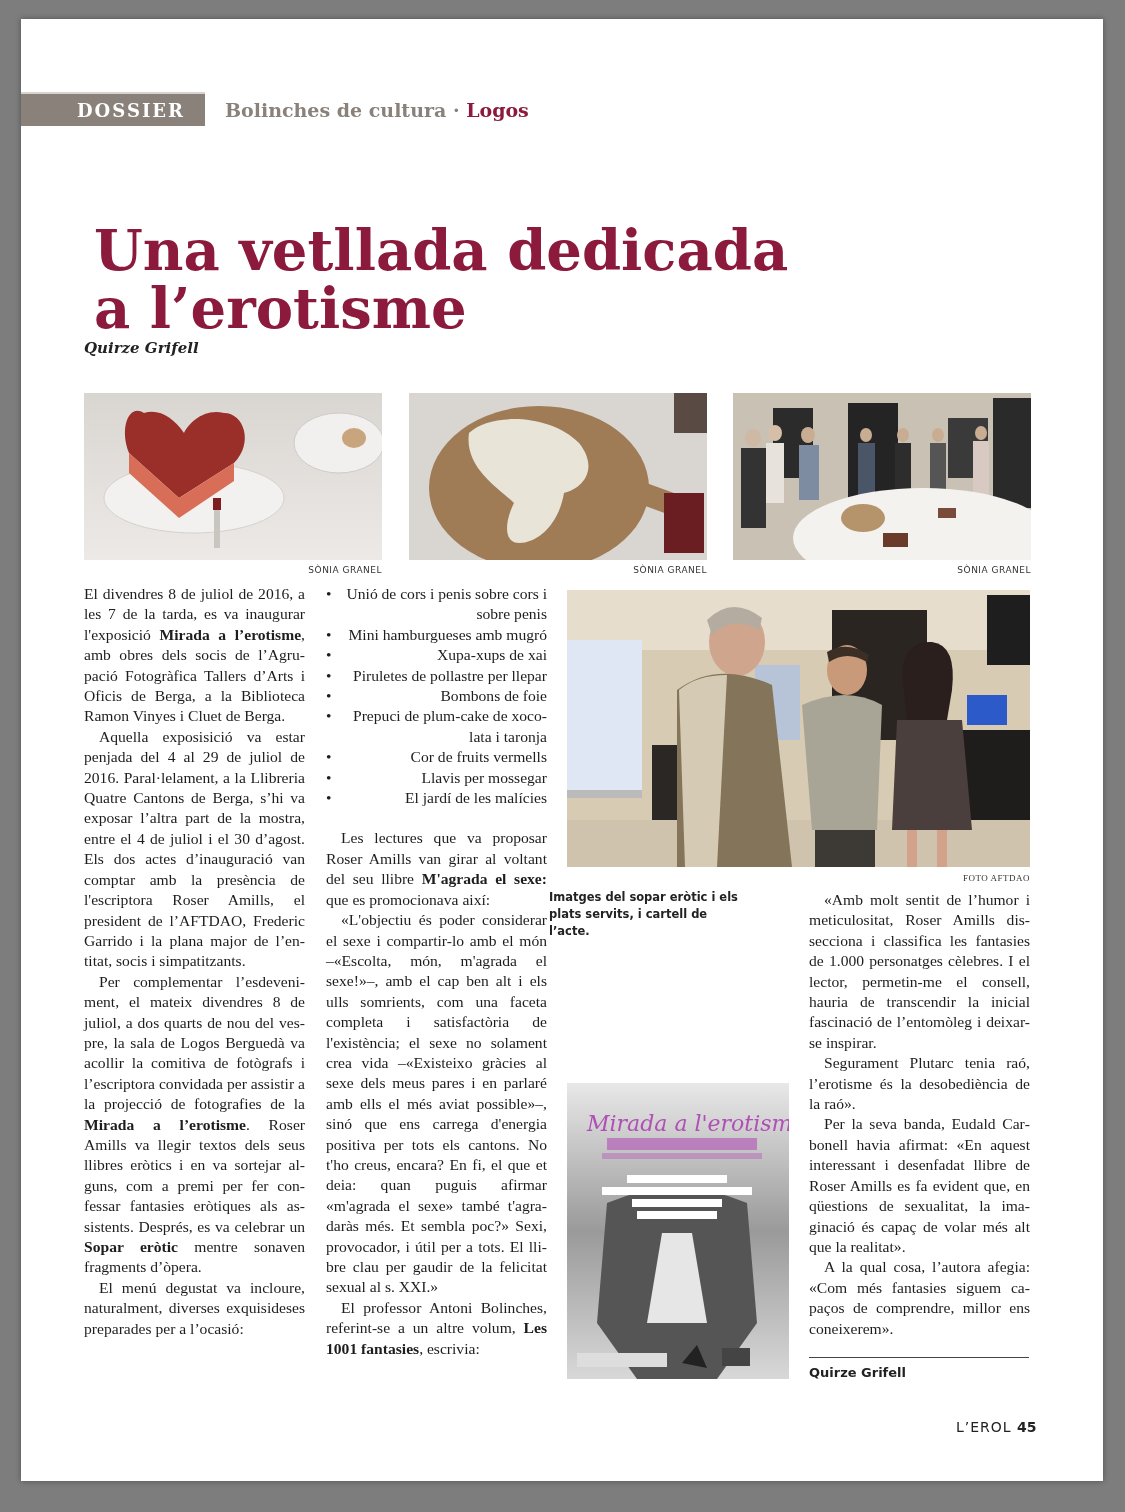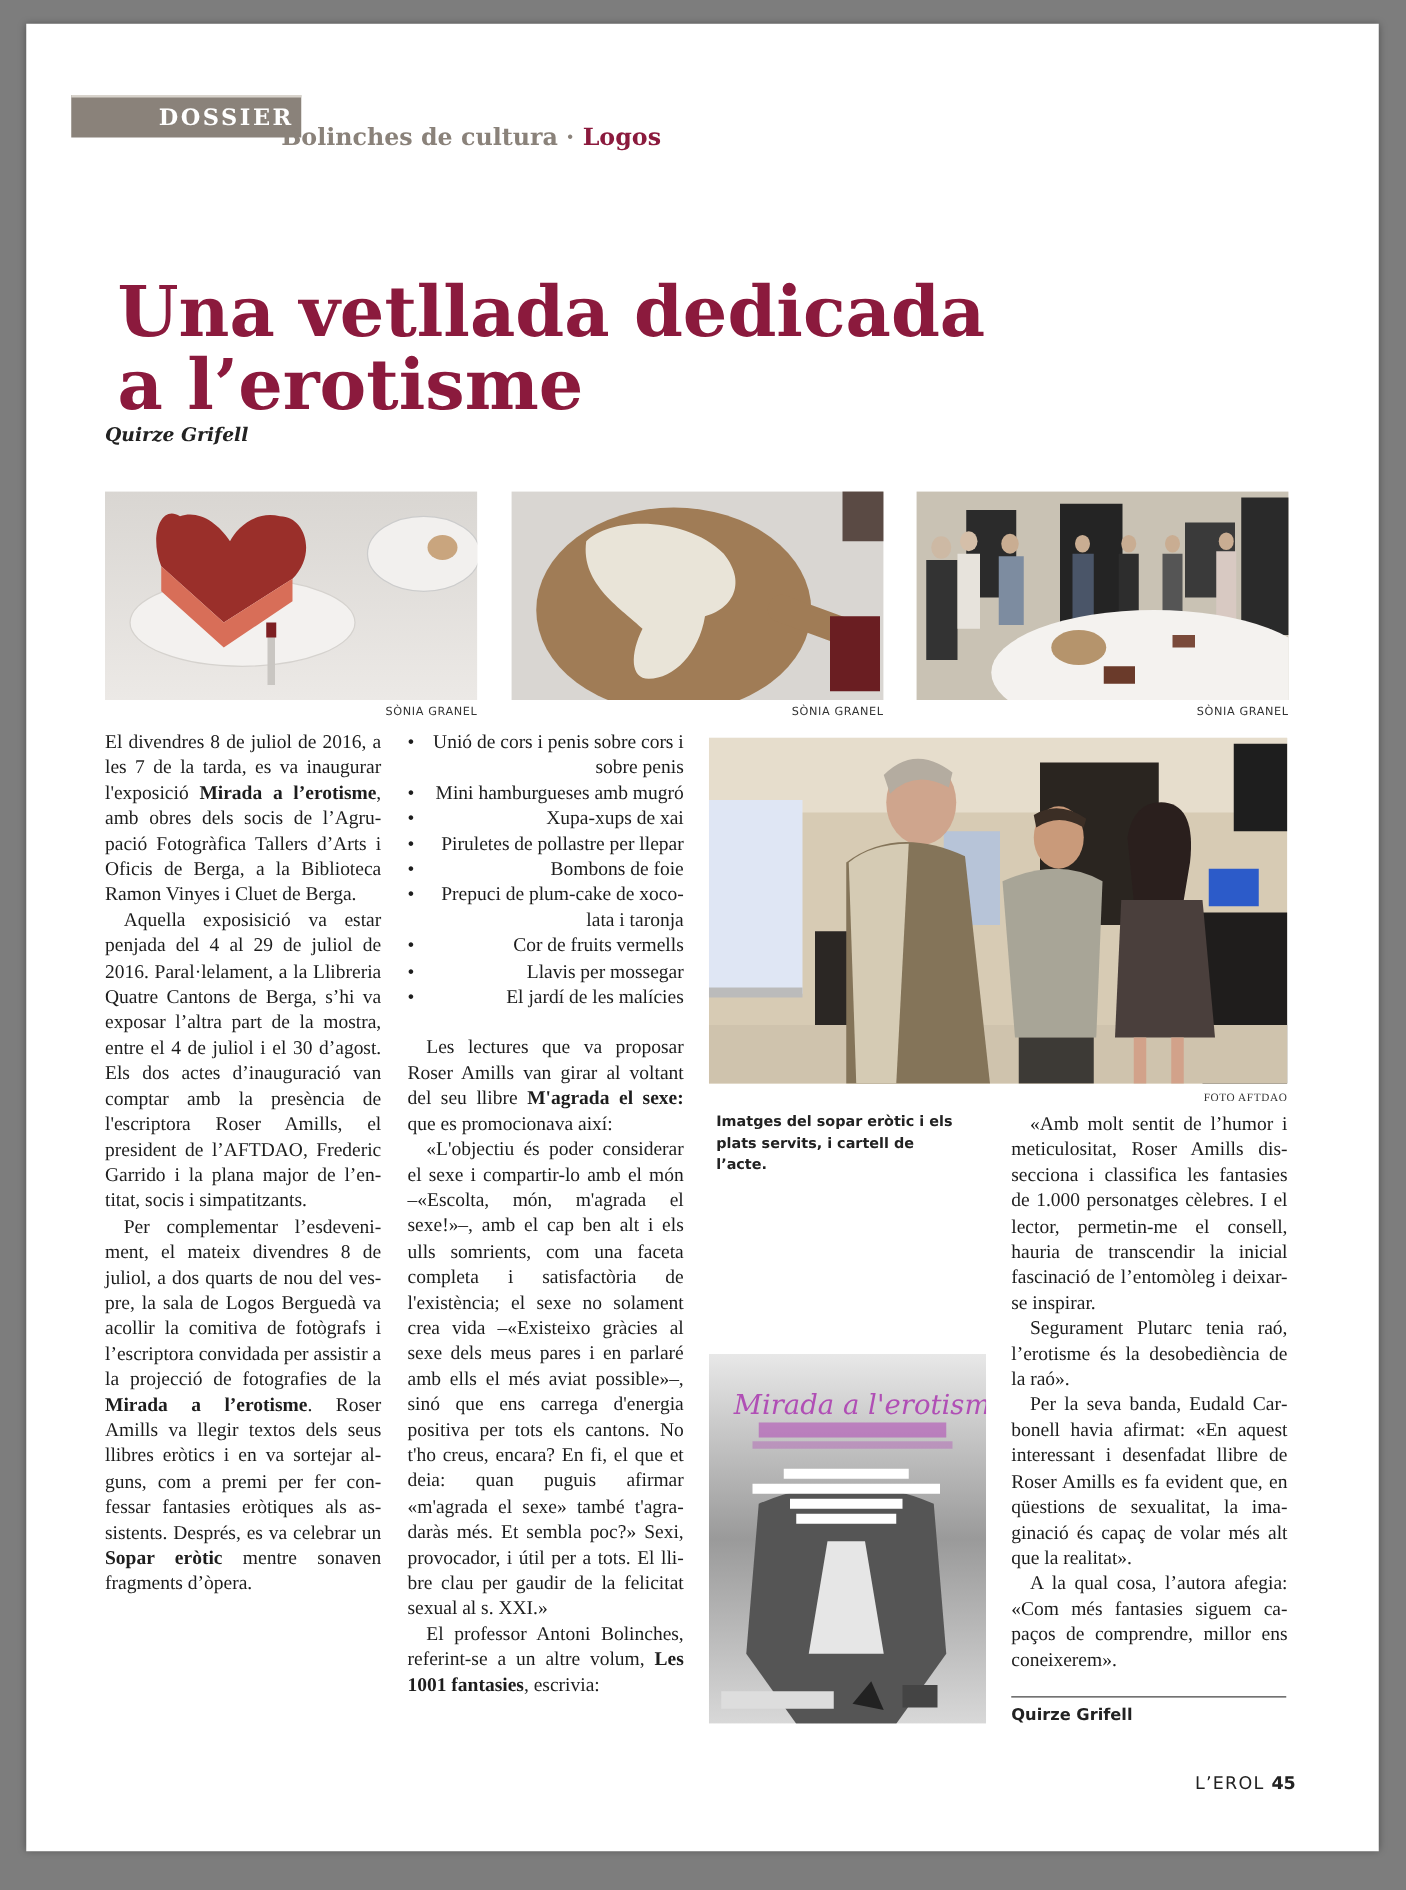--- a/index.html
+++ b/index.html
@@ -1,32 +1,32 @@
 <!DOCTYPE html>
 <html><head>
 <meta charset="utf-8">
 <style>
   html, body { margin:0; padding:0; }
   body { width:1125px; height:1512px; background:#7d7d7d; position:relative; overflow:hidden; font-family:"Liberation Serif", serif; }
   .page { position:absolute; left:21px; top:19px; width:1082px; height:1462px; background:#ffffff; box-shadow:0 0 6px rgba(0,0,0,0.35); }
-  .dossier-tag { position:absolute; left:0; top:57px; width:184px; height:34px; background:#8a827a; color:#fff; font-family:"DejaVu Serif", serif; font-weight:bold; font-size:18px; letter-spacing:2px; text-align:right; box-sizing:border-box; padding-right:6px; line-height:34px; border-top:2px solid #d8d3cc;margin-left:36px; }
+  .dossier-tag { position:absolute; left:0; top:73px; width:184px; height:34px; background:#8a827a; color:#fff; font-family:"DejaVu Serif", serif; font-weight:bold; font-size:18px; letter-spacing:2px; text-align:right; box-sizing:border-box; padding-right:20px; line-height:34px; border-top:2px solid #d8d3cc; }
   .section-title { position:absolute; left:204px; top:76px; font-family:"DejaVu Serif", serif; font-weight:bold; font-size:19px; color:#8a827a; line-height:30px; }
   .section-title .accent { color:#8b1a3d; }
   .headline { position:absolute; left:57px; top:186px; margin:16px; font-family:"DejaVu Serif", serif; font-weight:bold; font-size:56px; line-height:58px; color:#8b1a3d; letter-spacing:0px; }
   .byline { position:absolute; left:63px; top:320px; font-family:"DejaVu Serif", serif; font-style:italic; font-weight:bold; font-size:15px; color:#222; }
   .photo { position:absolute; overflow:hidden; }
   .credit { position:absolute; font-family:"DejaVu Sans", sans-serif; font-size:9px; letter-spacing:0.5px; color:#333; text-align:right; }
   .col { position:absolute; font-size:15.6px; line-height:20.4px; color:#1d1d1d; text-align:justify; hyphens:manual; }
   .col p { margin:0; text-indent:15px; }
   .col p.noindent { text-indent:0; }
   .col ul { margin:0; padding:0; list-style:none; }
   .col li { position:relative; padding-left:14px; text-align:right; }
   .col li::before { content:"•"; position:absolute; left:0; top:0; }
   .gap { height:20px; }
-  .caption { position:absolute; left:552px; top:870px; width:200px; font-family:"DejaVu Sans", sans-serif; font-weight:bold; font-size:11.5px; line-height:17px; color:#222; }
+  .caption { position:absolute; left:528px; top:870px; width:200px; font-family:"DejaVu Sans", sans-serif; font-weight:bold; font-size:11.5px; line-height:17px; color:#222; }
   .rule { position:absolute; left:788px; top:1338px; width:220px; height:1px; background:#444; }
   .signoff { position:absolute; left:788px; top:1346px; font-family:"DejaVu Sans", sans-serif; font-weight:bold; font-size:13px; color:#222; }
   .folio { position:absolute; left:935px; top:1400px; font-family:"DejaVu Sans", sans-serif; font-size:14px; letter-spacing:1px; color:#222; }
   .folio b { letter-spacing:0; }
   b.bold { font-weight:bold; }
 </style>
 </head>
 <body>
 
 <div class="page">
@@ -155,20 +155,21 @@
       <rect x="10" y="270" width="90" height="14" fill="#ddd"></rect>
       <path d="M115 280 L 130 262 L 140 285 Z" fill="#222"></path>
       <rect x="155" y="265" width="28" height="18" fill="#444"></rect>
     </svg>
   </div>
 
   <div class="col" style="left:63px;top:565px;width:221px;">
     <p class="noindent"><span>El divendres 8 de juliol de 2016, a les 7 de la tarda, es va inaugurar l'exposició </span><b class="bold">Mirada a l’erotisme</b><span>, amb obres dels socis de l’Agru­pació Fotogràfica Tallers d’Arts i Oficis de Berga, a la Biblioteca Ramon Vinyes i Cluet de Berga.</span></p>
     <p>Aquella exposisició va estar penjada del 4 al 29 de juliol de 2016. Paral·lelament, a la Llibre­ria Quatre Cantons de Berga, s’hi va exposar l’altra part de la mostra, entre el 4 de juliol i el 30 d’agost. Els dos actes d’inaugura­ció van comptar amb la presència de l'escriptora Roser Amills, el president de l’AFTDAO, Frederic Garrido i la plana major de l’en­titat, socis i simpatitzants.</p>
     <p><span>Per complementar l’esdeveni­ment, el mateix divendres 8 de juliol, a dos quarts de nou del ves­pre, la sala de Logos Berguedà va acollir la comitiva de fotògrafs i l’escriptora convidada per assis­tir a la projecció de fotografies de la </span><b class="bold">Mirada a l’erotisme</b><span>. Roser Amills va llegir textos dels seus llibres eròtics i en va sortejar al­guns, com a premi per fer con­fessar fantasies eròtiques als as­sistents. Després, es va celebrar un </span><b class="bold">Sopar eròtic</b><span> mentre sonaven fragments d’òpera.</span></p>
+    <p>El menú degustat va incloure, naturalment, diverses exquiside­ses preparades per a l’ocasió:</p>
   </div>
 
   <div class="col" style="left:305px;top:565px;width:221px;">
     <ul>
       <li>Unió de cors i penis sobre cors i sobre penis</li>
       <li>Mini hamburgueses amb mu­gró</li>
       <li>Xupa-xups de xai</li>
       <li>Piruletes de pollastre per llepar</li>
       <li>Bombons de foie</li>
       <li>Prepuci de plum-cake de xoco­lata i taronja</li>

